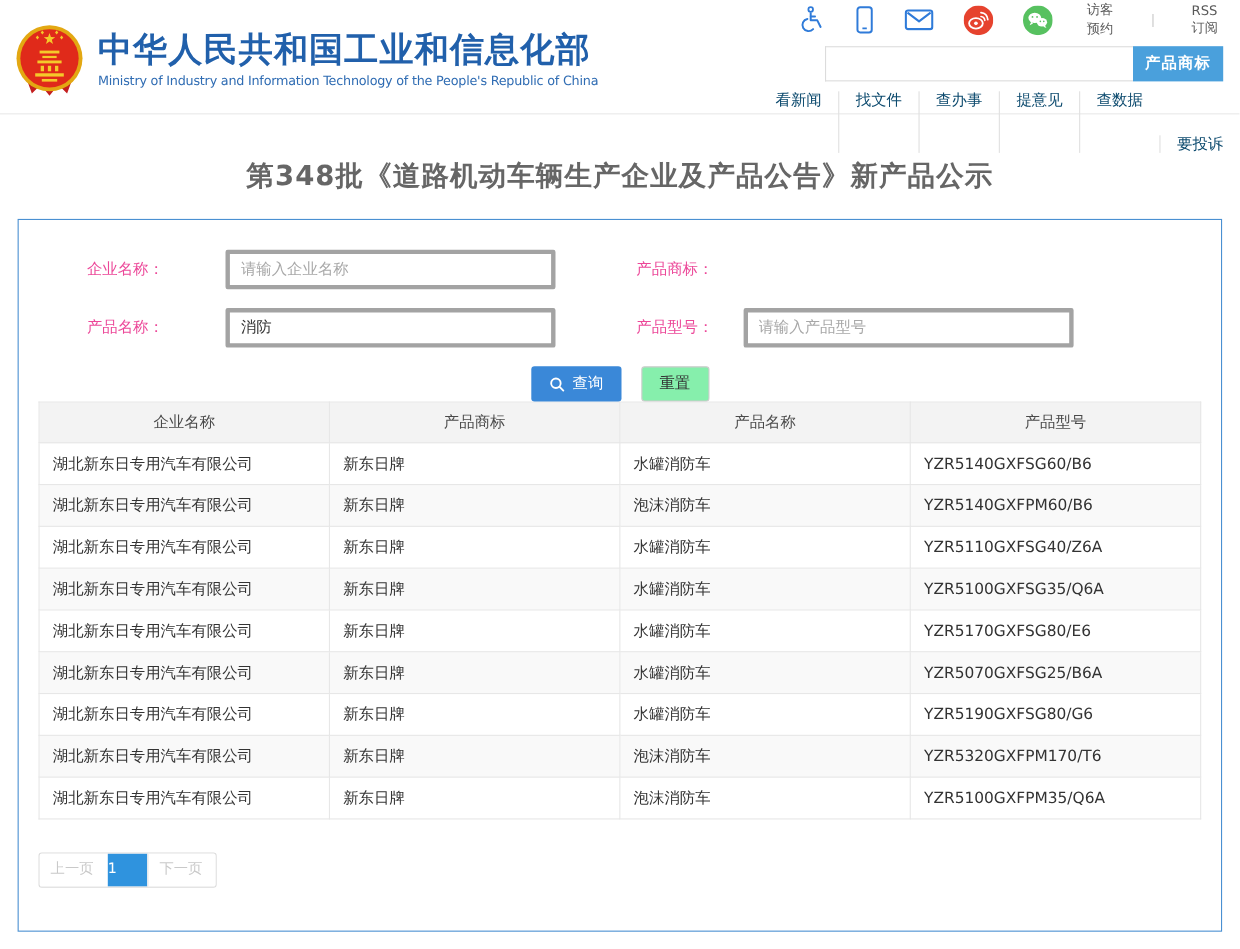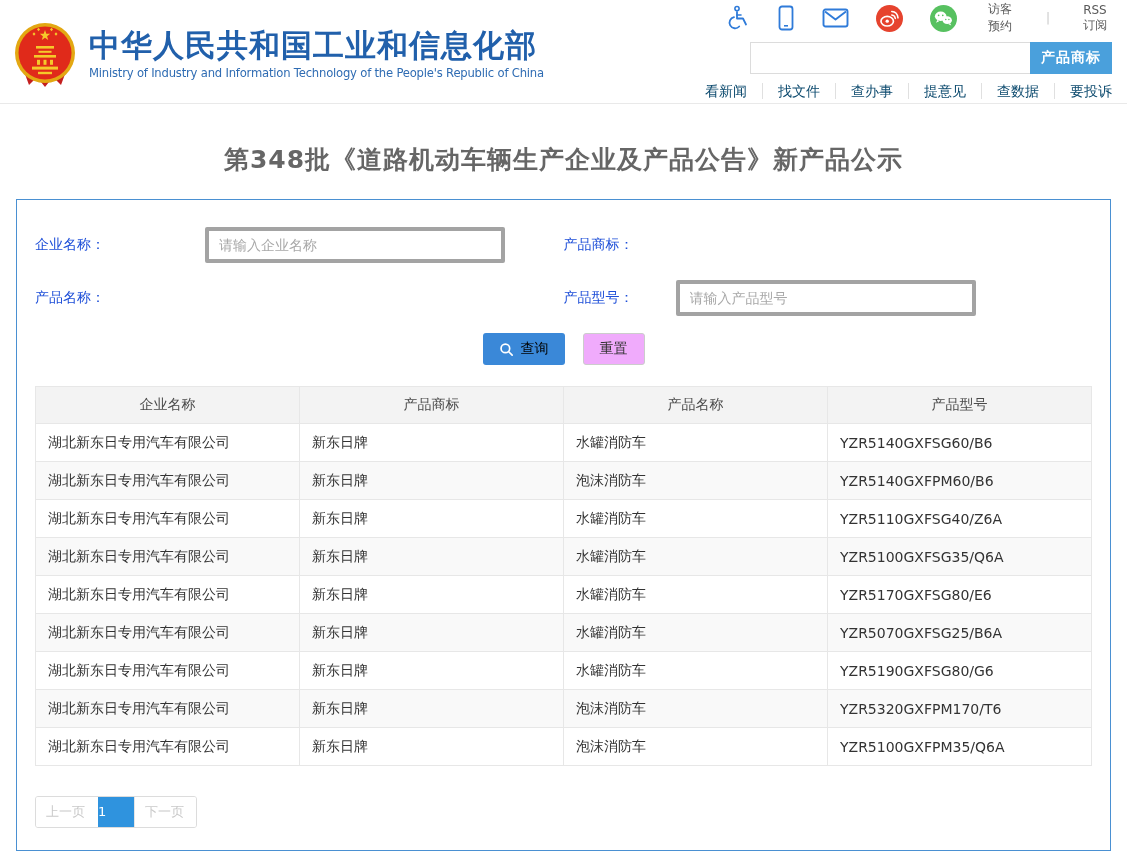--- a/index.html
+++ b/index.html
@@ -23,41 +23,41 @@
   .quick-text { font-size: 12px; color: #595959; margin-left: 4px; cursor: pointer; }
   .quick-sep { color: #c9c9c9; font-size: 12px; margin: 0 2px; cursor: default; }
 
   .search-row { display: flex; justify-content: flex-end; margin-top: 10px; }
   .search-input { width: 280px; height: 32px; border: 1px solid #dcdcdc; border-right: none; padding: 0 10px; font-size: 13px; outline: none; color:#333; }
   .search-btn { width: 82px; height: 32px; background: #4aa0dc; color: #fff; border: none; font-size: 14px; font-weight: 700; cursor: pointer; letter-spacing: 1px; }
 
   .nav-row { display: flex; justify-content: flex-end; margin-top: 9px; }
   .nav-item { font-size: 14px; color: #0c4a6e; padding: 0 15px; line-height: 16px; cursor: pointer; white-space: nowrap; }
   .nav-item + .nav-item { border-left: 1px solid #e0e0e0; }
-  .nav-item:last-child { padding-right: 0; }
+  .nav-item:last-child { padding-right: 0; margin-top: 40px; }
 
   
   .page-title { margin-top: 39px; text-align: center; font-size: 25px; font-weight: 700; color: #666; letter-spacing: 1px; }
 
   
   .panel { margin: 23px 16px 0 16px; border: 1px solid #4a90d2; background: #fff; padding: 27px 18px 22px 18px; min-height: 648px; }
 
   .form-row { display: flex; margin-bottom: 17px; }
   .fgroup { display: flex; align-items: center; flex: 0 0 50%; }
-  .fgroup label { width: 170px; text-align: left; padding-right: 12px; font-size: 14px; color: #1d4ed8; white-space: nowrap; }
+  .fgroup label { width: 170px; text-align: center; padding-right: 12px; font-size: 14px; color: #ec4899; white-space: nowrap; }
   .fgroup.fg-right label { width: 112px; }
   .fgroup input { width: 300px; height: 36px; border: 4px solid #a3a3a3; border-radius: 2px; padding: 0 10px; font-size: 14px; color: #333; outline: none; font-family: inherit; }
   .fgroup input::placeholder { color: #a8a8a8; opacity: 1; }
 
   .btn-row { display: flex; justify-content: center; gap: 18px; margin-top: 17px; }
-  .btn-query { display: inline-flex; align-items: center; justify-content: center; gap: 7px; width: 82px; height: 32px; background: #3a88d8; color: #000000; border: none; border-radius: 3px; font-size: 14px; cursor: pointer; font-family: inherit; }
-  .btn-reset { width: 62px; height: 32px; background: #f0abfc; color: #333; border: 1px solid #ccc; border-radius: 3px; font-size: 14px; cursor: pointer; font-family: inherit; }
-
-  
-  table.results { width: 100%; border-collapse: collapse; margin-top: 21px; table-layout: fixed; padding-left: 48px; }
+  .btn-query { display: inline-flex; align-items: center; justify-content: center; gap: 7px; width: 82px; height: 32px; background: #3a88d8; color: #ffffff; border: none; border-radius: 3px; font-size: 14px; cursor: pointer; font-family: inherit; }
+  .btn-reset { width: 62px; height: 32px; background: #86efac; color: #333; border: 1px solid #ccc; border-radius: 3px; font-size: 14px; cursor: pointer; font-family: inherit; }
+
+  
+  table.results { width: 100%; border-collapse: collapse; table-layout: fixed; padding-left: 48px; }
   table.results th { height: 37px; background: #f3f3f3; border: 1px solid #e7e7e7; font-size: 14px; font-weight: 400; color: #4a4a4a; text-align: center; }
   table.results td { height: 38px; border: 1px solid #e7e7e7; font-size: 14px; color: #333; padding: 0 12px; text-align: left; white-space: nowrap; overflow: hidden; }
   table.results tbody tr:nth-child(even) { background: #f9f9f9; }
 
   
   .pagination { display: inline-flex; margin-top: 30px; border: 1px solid #dcdcdc; border-radius: 3px; overflow: hidden; }
   .page-btn { min-width: 62px; height: 30px; line-height: 30px; font-size: 13px; color: #c9c9c9; background: #fff; cursor: pointer; padding: 0 10px; }
   .page-btn + .page-btn { border-left: 1px solid #e6e6e6; }
   .page-btn.active { min-width: 36px; padding: 0; background: #2f93de; color: #fff; border-left: none; }
 </style>
@@ -172,20 +172,21 @@
       <input type="text" placeholder="请输入企业名称" value="" style="">
     </div>
     <div class="fgroup fg-right">
       <label>产品商标：</label>
     </div>
   </div>
 
   <div class="form-row">
     <div class="fgroup">
       <label>产品名称：</label>
+      <input type="text" value="消防" style="">
     </div>
     <div class="fgroup fg-right">
       <label>产品型号：</label>
       <input type="text" placeholder="请输入产品型号" value="" style="">
     </div>
   </div>
 
   <div class="btn-row">
     <button class="btn-query">
       <span style="display:inline-flex;">

